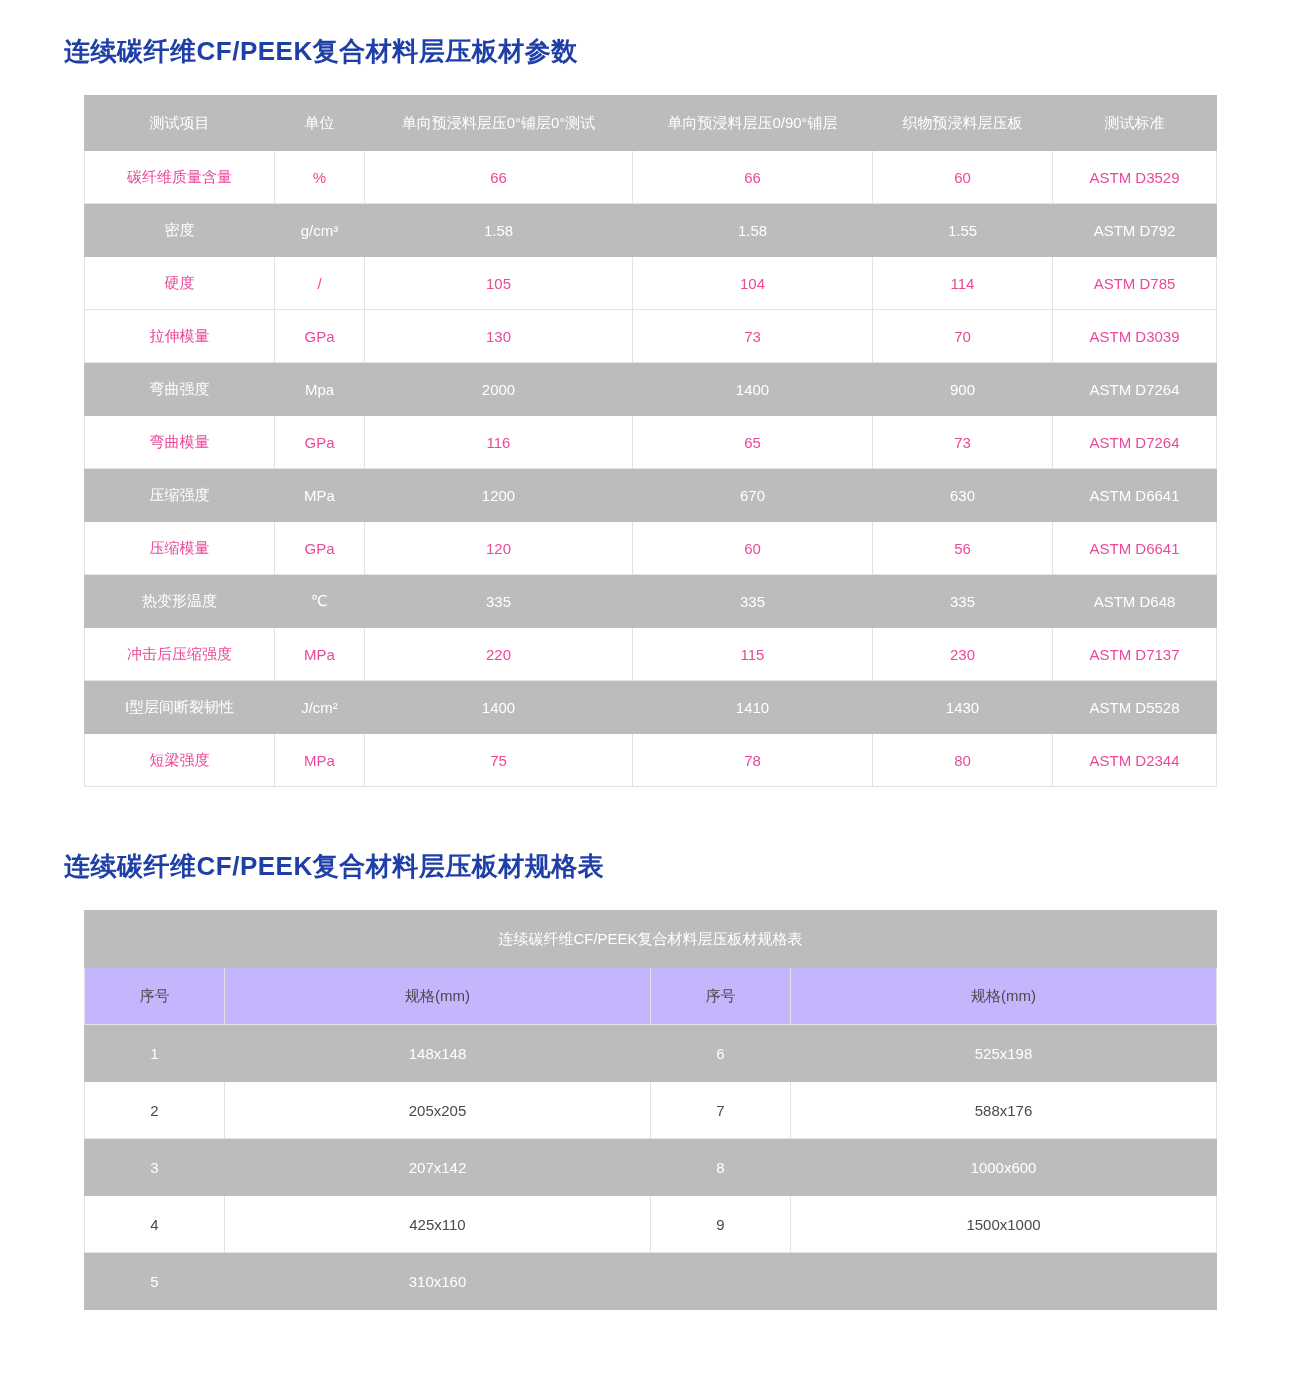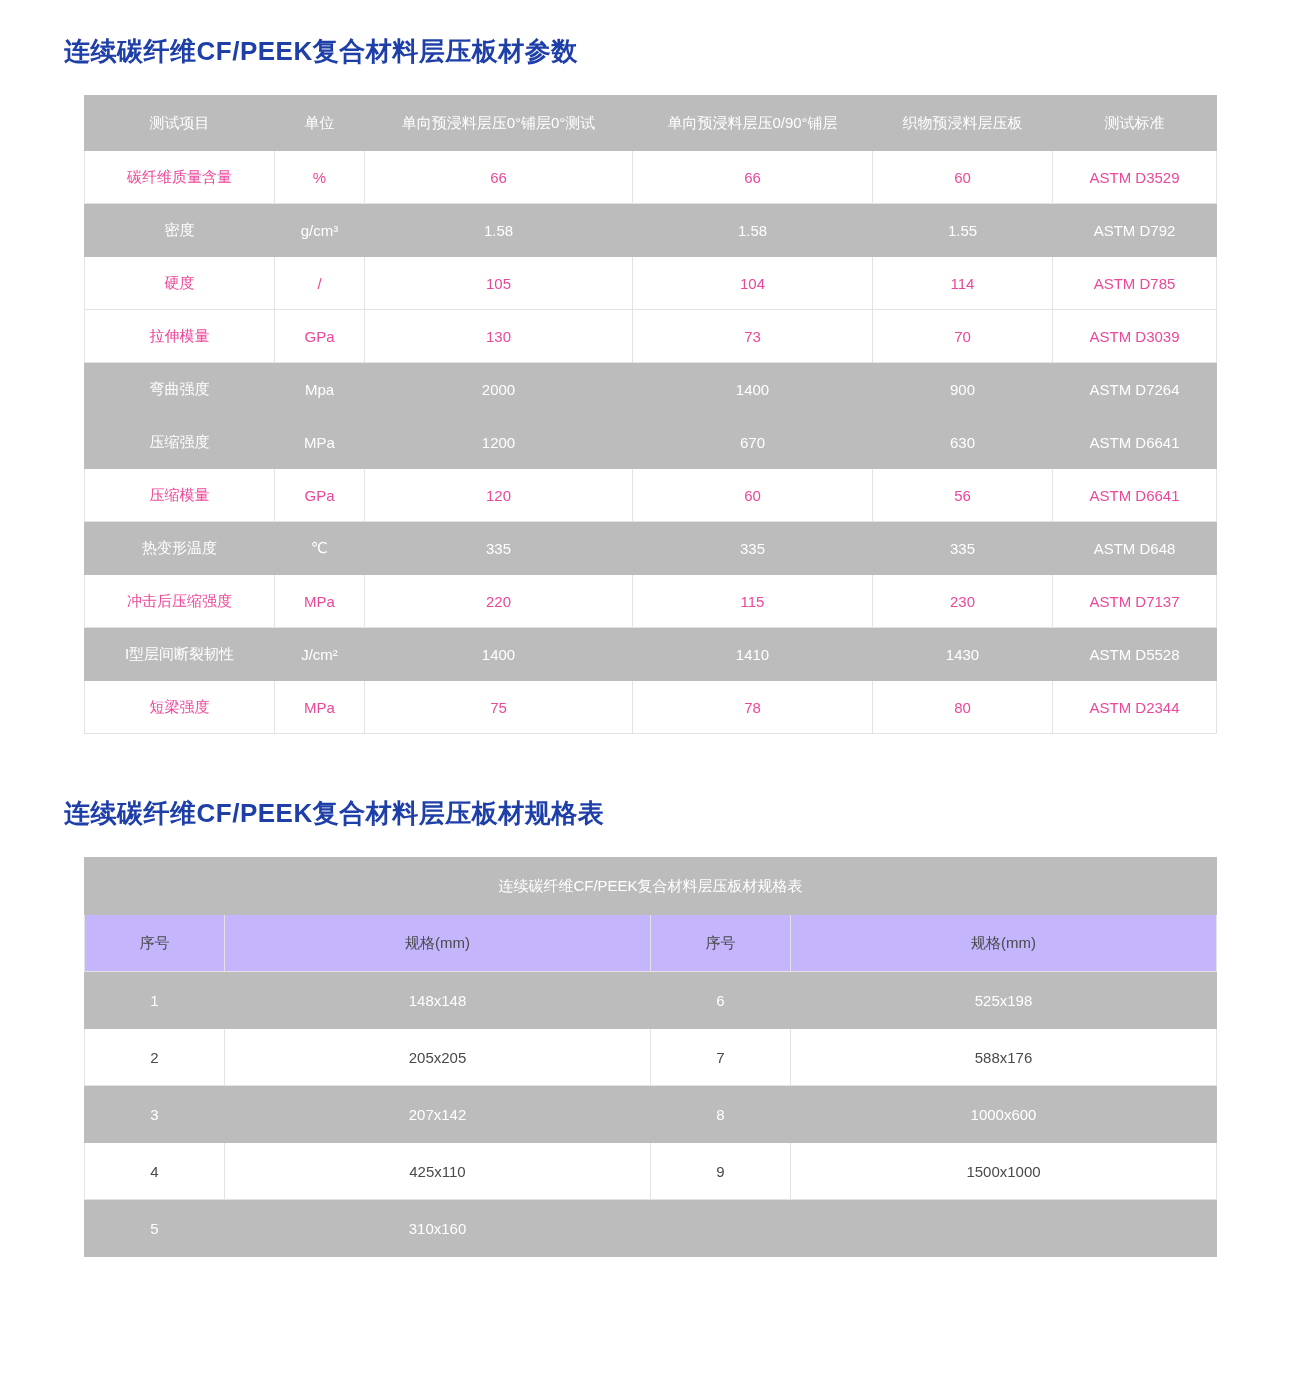--- a/index.html
+++ b/index.html
@@ -166,20 +166,28 @@
           <td>ASTM D3039</td>
         </tr>
         <tr class="shade">
           <td>弯曲强度</td>
           <td>Mpa</td>
           <td>2000</td>
           <td>1400</td>
           <td>900</td>
           <td>ASTM D7264</td>
         </tr>
+        <tr class="plain">
+          <td>弯曲模量</td>
+          <td>GPa</td>
+          <td>116</td>
+          <td>65</td>
+          <td>73</td>
+          <td>ASTM D7264</td>
+        </tr>
         <tr class="shade">
           <td>压缩强度</td>
           <td>MPa</td>
           <td>1200</td>
           <td>670</td>
           <td>630</td>
           <td>ASTM D6641</td>
         </tr>
         <tr class="plain">
           <td>压缩模量</td>

